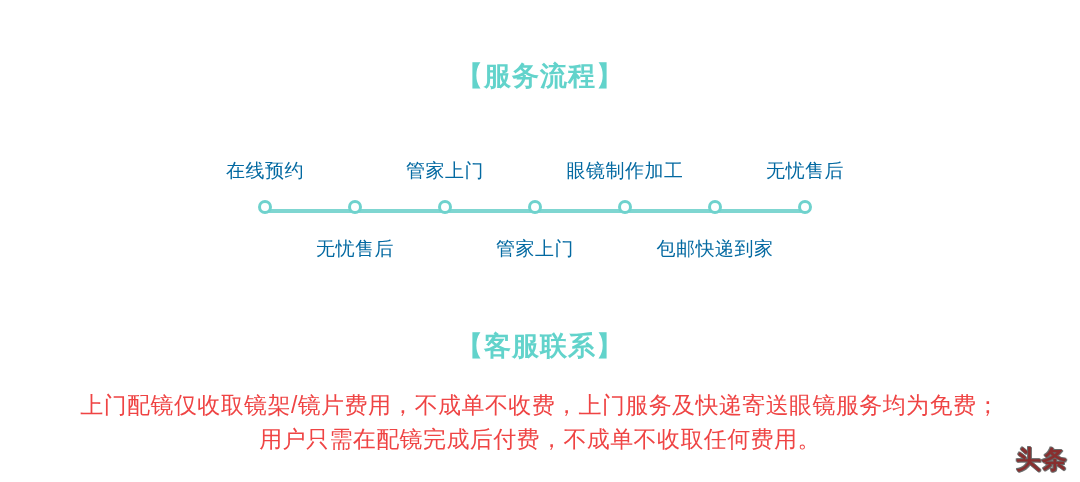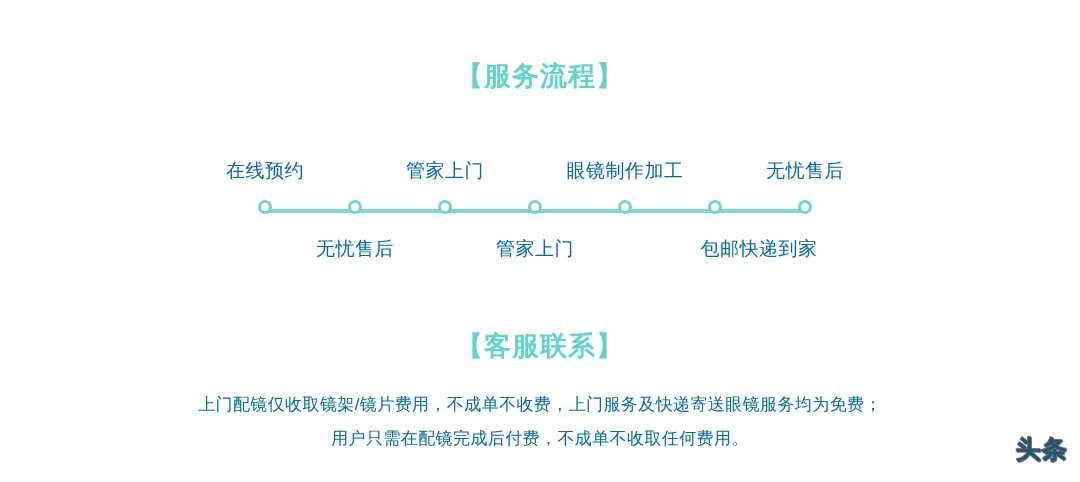--- a/index.html
+++ b/index.html
@@ -77,38 +77,38 @@
 
   
   .fee-body {
     position: absolute;
     left: 0;
     top: 388px;
     width: 1080px;
     text-align: center;
   }
   .fee-line {
-    font-size: 17px;
-    color: #0369a1;
+    font-size: 23px;
+    color: #ef4444;
     line-height: 34px;
     letter-spacing: 0.4px;
     white-space: nowrap;
   }
 
   
   .watermark {
     position: absolute;
     right: 12px;
-    bottom: 16px;
+    bottom: 6px;
     display: flex;
     align-items: center;
     gap: 9px;
     font-size: 25px;
     font-weight: bold;
-    color: #0c4a6e;
+    color: #7f1d1d;
     text-shadow:
        1px  0   0 rgba(90,90,90,.85),
       -1px  0   0 rgba(90,90,90,.85),
        0    1px 0 rgba(90,90,90,.85),
        0   -1px 0 rgba(90,90,90,.85),
        1px  1px 0 rgba(90,90,90,.85),
       -1px -1px 0 rgba(90,90,90,.85);
     opacity: .92;
     white-space: nowrap;
     pointer-events: none;
@@ -133,21 +133,21 @@
         <div class="node" style="left: 625px;"></div>
         <div class="node" style="left: 715px;"></div>
         <div class="node" style="left: 805px;"></div>
       </div>
     <div id="timeline-labels">
         <div class="node-label above" style="left: 265px;">在线预约</div>
         <div class="node-label below" style="left: 355px;">无忧售后</div>
         <div class="node-label above" style="left: 445px;">管家上门</div>
         <div class="node-label below" style="left: 535px;">管家上门</div>
         <div class="node-label above" style="left: 625px;">眼镜制作加工</div>
-        <div class="node-label below" style="left: 715px; margin-left: 44px;">包邮快递到家</div>
+        <div class="node-label below" style="left: 715px;">包邮快递到家</div>
         <div class="node-label above" style="left: 805px;">无忧售后</div>
       </div>
   </div>
 
   <div class="section-title" id="title-fees">【客服联系】</div>
 
   <div class="fee-body" id="fee-body">
       <div class="fee-line">上门配镜仅收取镜架/镜片费用，不成单不收费，上门服务及快递寄送眼镜服务均为免费；</div>
       <div class="fee-line">用户只需在配镜完成后付费，不成单不收取任何费用。</div>
     </div>

